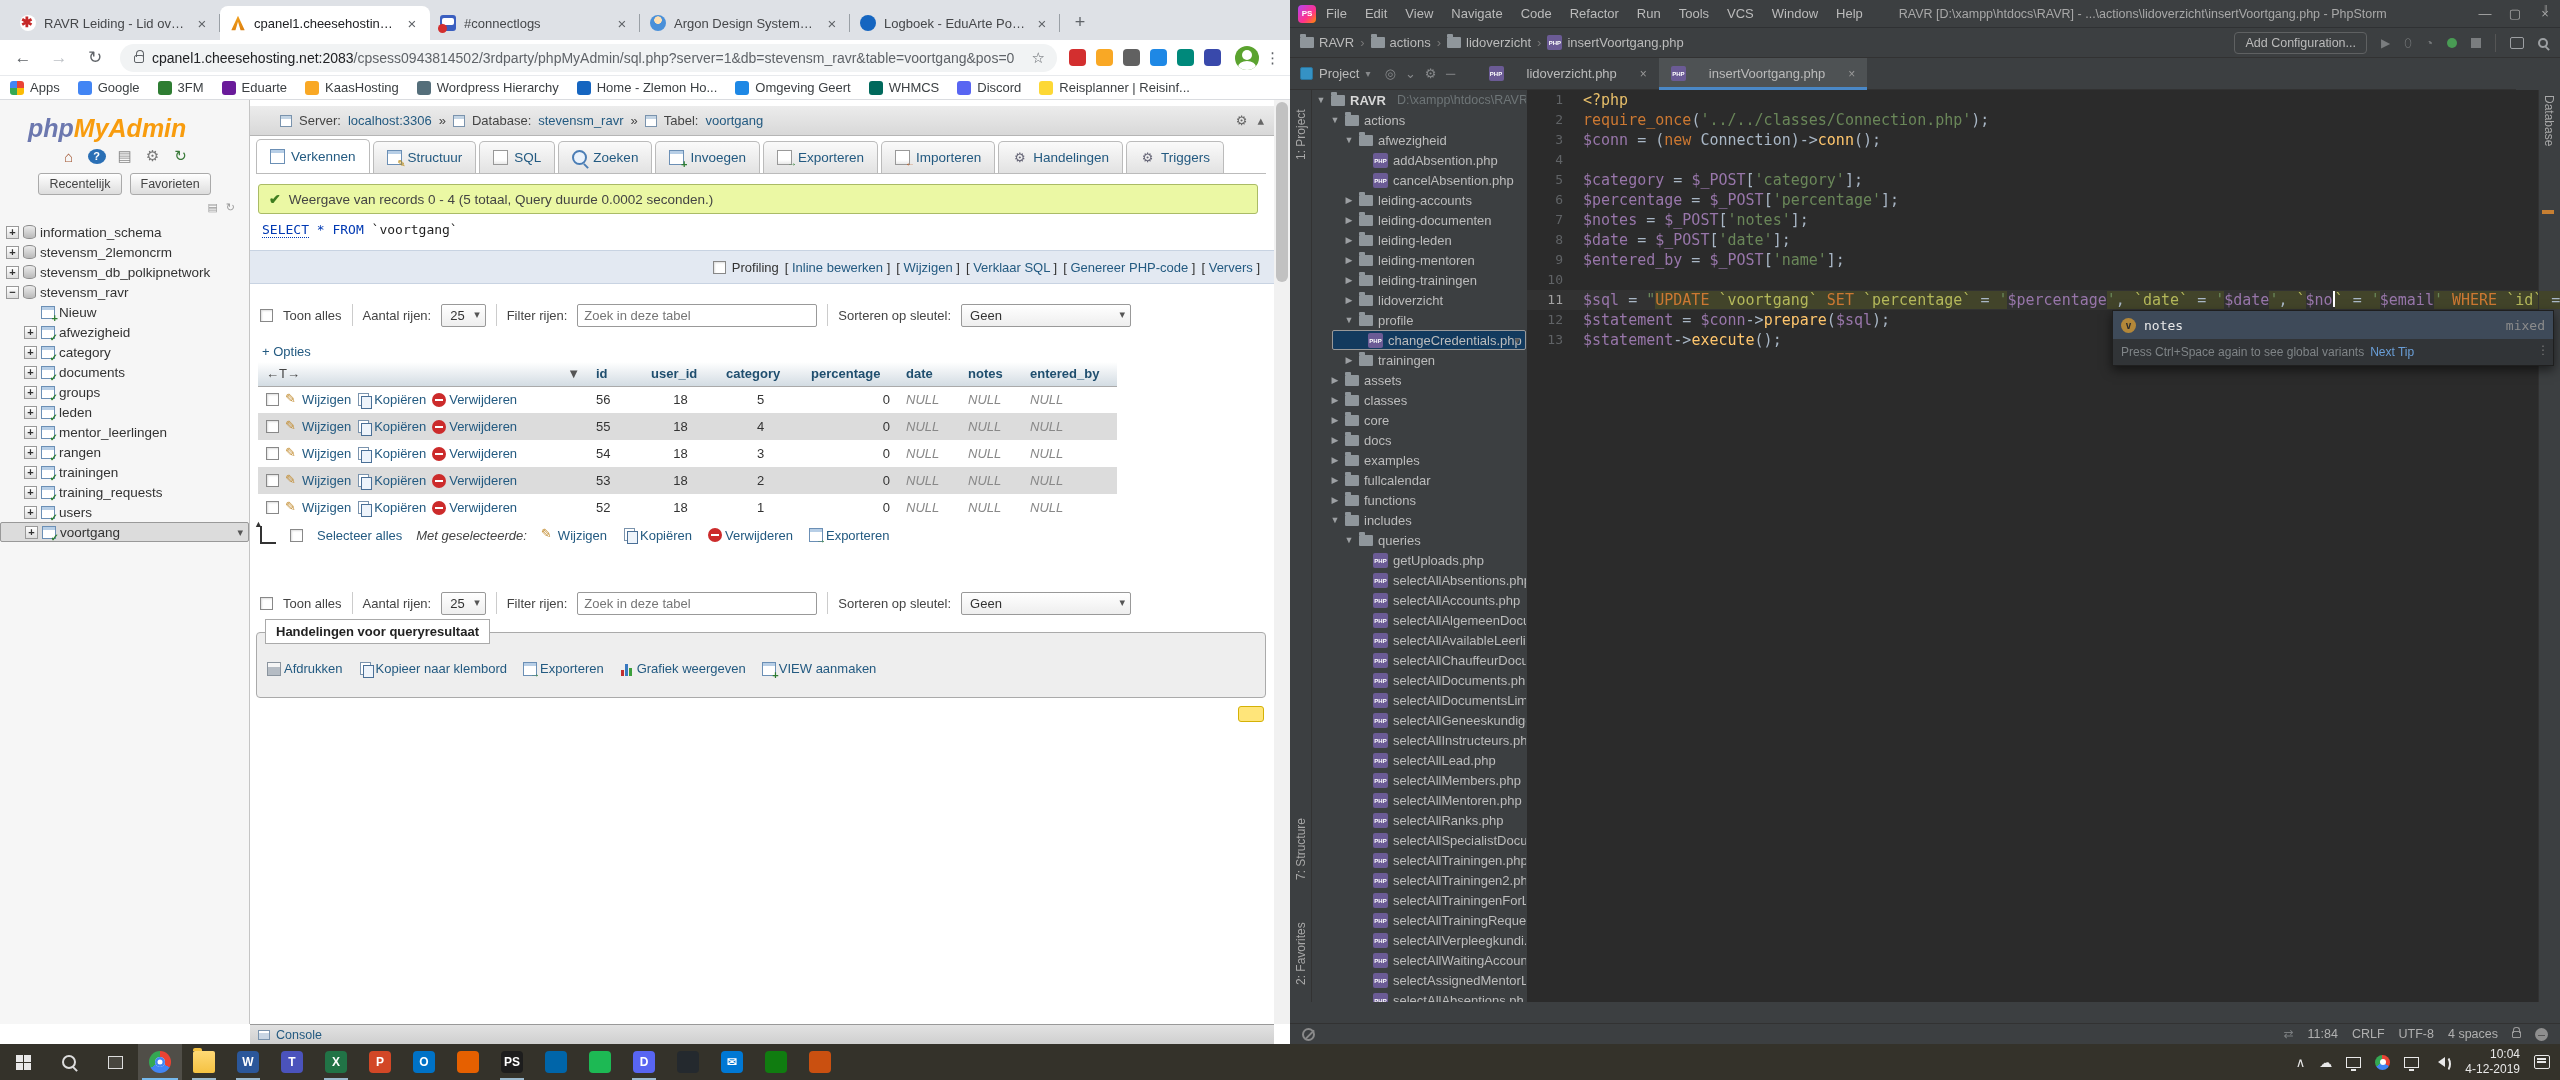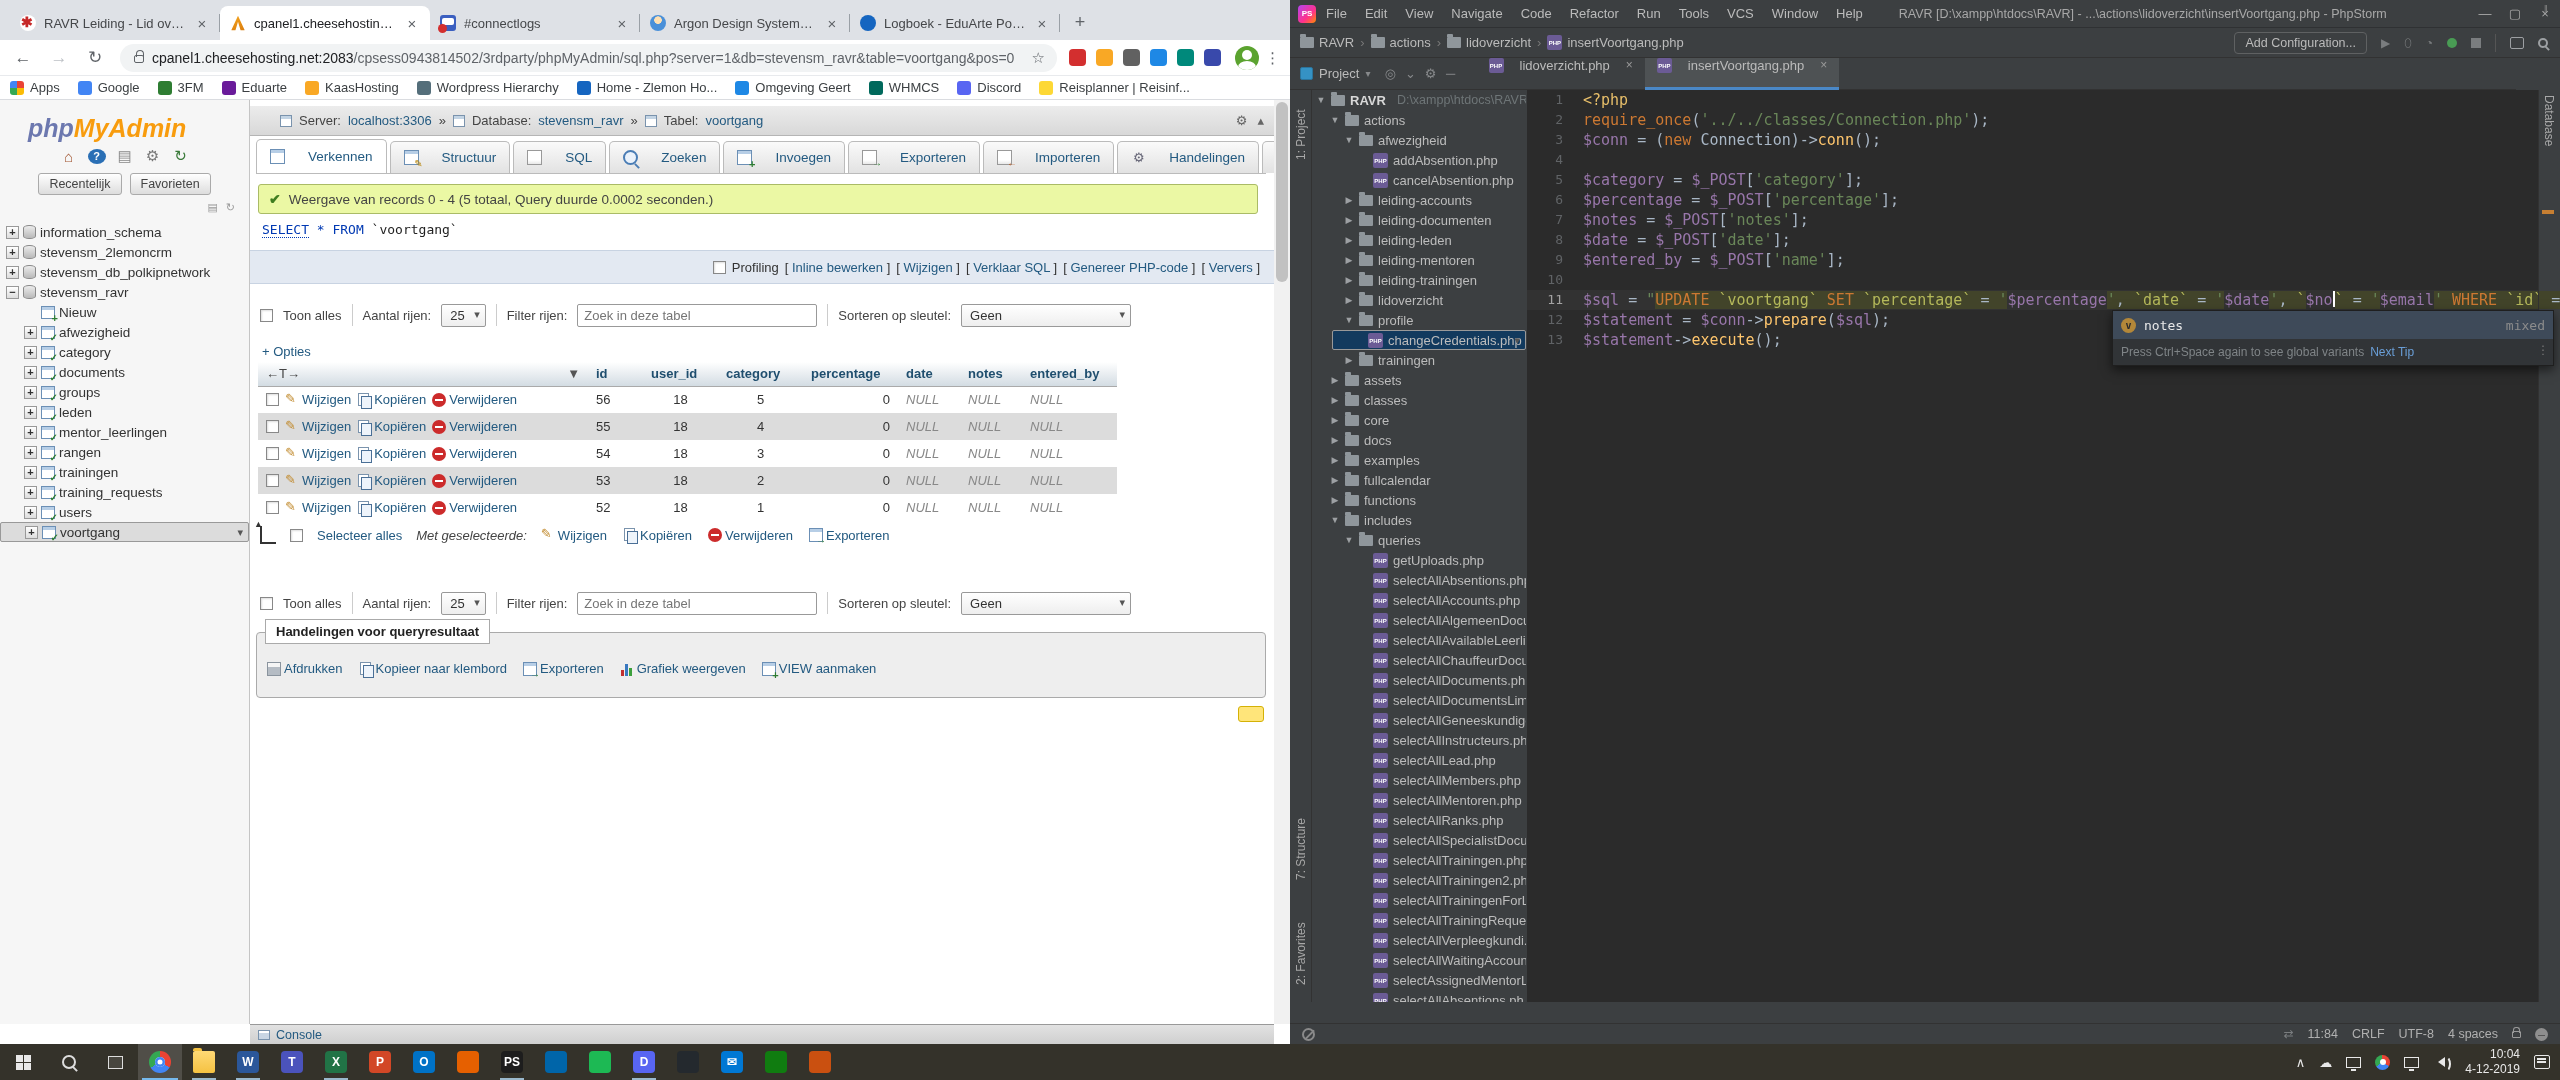--- a/index.html
+++ b/index.html
@@ -59,21 +59,21 @@
 .pic-tbl,.pic-new{width:14px;height:13px;background:#fff;border:1px solid #6b8fb5;box-shadow:inset 0 3px 0 #b7cee6}
 .pic-tbl::after{content:"✓";position:absolute;right:-4px;bottom:-5px;color:#2e7d32;font-size:10px;font-weight:bold}
 .pic-new::after{content:"+";position:absolute;right:-4px;bottom:-6px;color:#2e7d32;font-size:11px;font-weight:bold}
 #pma-main{position:absolute;left:250px;top:100px;width:1024px;height:924px;background:#fff}
 #pma-backarrow{position:absolute;left:4px;top:12px;width:18px;height:18px;border:1px solid #aaa;background:linear-gradient(#fff,#ddd);color:#555;font-size:12px;text-align:center;line-height:16px;border-radius:3px}
 #pma-breadcrumb{position:absolute;left:0;top:6px;width:1024px;height:30px;background:linear-gradient(#ececec,#d8d8d8);border-bottom:1px solid #b5b5b5;display:flex;align-items:center;gap:7px;padding-left:30px;font-size:13px;color:#444}
 #pma-breadcrumb .bval{color:#235a81}
 .bic{width:12px;height:12px;background:#fff;border:1px solid #7a93ad;box-shadow:inset 0 3px 0 #c3d4e4;flex:none}
 #pma-bc-icons{margin-left:auto;margin-right:10px;display:flex;gap:10px;color:#666;font-size:13px}
 #pma-tabs{position:absolute;left:6px;top:36px;width:1010px;height:38px;display:flex;gap:3px;align-items:flex-end;border-bottom:1px solid #bbb}
-.pmatab{display:flex;align-items:center;gap:23px;padding:6px 13px;font-size:13.5px;color:#235a81;border:1px solid #bbb;border-bottom:none;border-radius:5px 5px 0 0;background:linear-gradient(#fafafa,#e2e2e2);height:32px}
+.pmatab{display:flex;align-items:center;gap:6px;padding:6px 13px;font-size:13.5px;color:#235a81;border:1px solid #bbb;border-bottom:none;border-radius:5px 5px 0 0;background:linear-gradient(#fafafa,#e2e2e2);height:32px}
 .pmatab.active{background:#fff;height:34px}
 .ti{width:15px;height:15px;position:relative;flex:none;background:#fff;border:1px solid #6b8fb5;box-shadow:inset 0 3px 0 #b7cee6}
 .ti-sql,.ti-export,.ti-import{box-shadow:none;border-color:#999;background:linear-gradient(#fff 70%,#e8e8e8)}
 .ti-search{border-radius:50%;border:2px solid #4a7db5;box-shadow:none;background:#eaf2fb}
 .ti-search::after{content:"";position:absolute;right:-4px;bottom:-4px;width:6px;height:2px;background:#4a7db5;transform:rotate(45deg)}
 .ti-struct::after{content:"✎";position:absolute;right:-5px;bottom:-5px;font-size:10px;color:#b8860b}
 .ti-insert::after{content:"+";position:absolute;right:-4px;bottom:-6px;color:#2e7d32;font-weight:bold;font-size:11px}
 .ti-export::after{content:"→";position:absolute;right:-6px;bottom:-4px;color:#2e7d32;font-weight:bold;font-size:10px}
 .ti-import::after{content:"←";position:absolute;right:-6px;bottom:-4px;color:#c05a1e;font-weight:bold;font-size:10px}
 .ti-ops,.ti-trigger{border:none;box-shadow:none;background:none;color:#667;font-size:13px;line-height:15px;text-align:center}
@@ -144,21 +144,21 @@
 .rico-stop{width:10px;height:10px;background:#7a7d7f}
 .vdiv{width:1px;height:18px;background:#555}
 .search-ic{width:10px;height:10px;border:2px solid #9da0a3;border-radius:50%;position:relative}
 .search-ic::after{content:"";position:absolute;right:-4px;bottom:-3px;width:6px;height:2px;background:#9da0a3;transform:rotate(45deg)}
 .winframe-ic{width:14px;height:12px;border:1.5px solid #9da0a3;border-radius:2px}
 #ps-tabrow{position:absolute;left:0;top:58px;width:1226px;height:32px;border-bottom:1px solid #323232;display:flex;align-items:center;font-size:13px}
 #proj-sel{display:flex;align-items:center;gap:6px;padding:0 10px}
 .proj-ic{width:13px;height:13px;background:#3592c4;border-radius:2px;border:1px solid #2b749c}
 .tool-ic{color:#87898b;font-size:13px;width:20px;text-align:center}
 #ps-tabs{display:flex;height:32px;margin-left:16px}
-.pstab{display:flex;align-items:flex-start;gap:16px;padding:0 12px;color:#bbb;position:relative}
+.pstab{display:flex;align-items:center;gap:23px;padding:0 12px;color:#bbb;position:relative}
 .pstab.active{background:#4e5254;box-shadow:inset 0 -3px 0 #4a88c7}
 .pstab .x{color:#9a9a9a;font-size:12px}
 #ps-leftstrip{position:absolute;left:0;top:90px;width:22px;height:912px;border-right:1px solid #323232}
 .vlabel{position:absolute;white-space:nowrap;font-size:12px;color:#a8a8a8;transform:rotate(-90deg);transform-origin:left top}
 .vlabel-r{transform:rotate(90deg);transform-origin:left top}
 #ps-tree{position:absolute;left:22px;top:90px;width:214px;height:912px;background:#3c3f41;overflow:hidden;font-size:13px}
 .psrow{display:flex;align-items:center;height:20px;gap:5px;white-space:nowrap}
 .psrow.sel{background:#123a5e}
 .arw{width:10px;flex:none;color:#9da0a3;font-size:9px;text-align:center}
 .pslabel{color:#bcbcbc}

